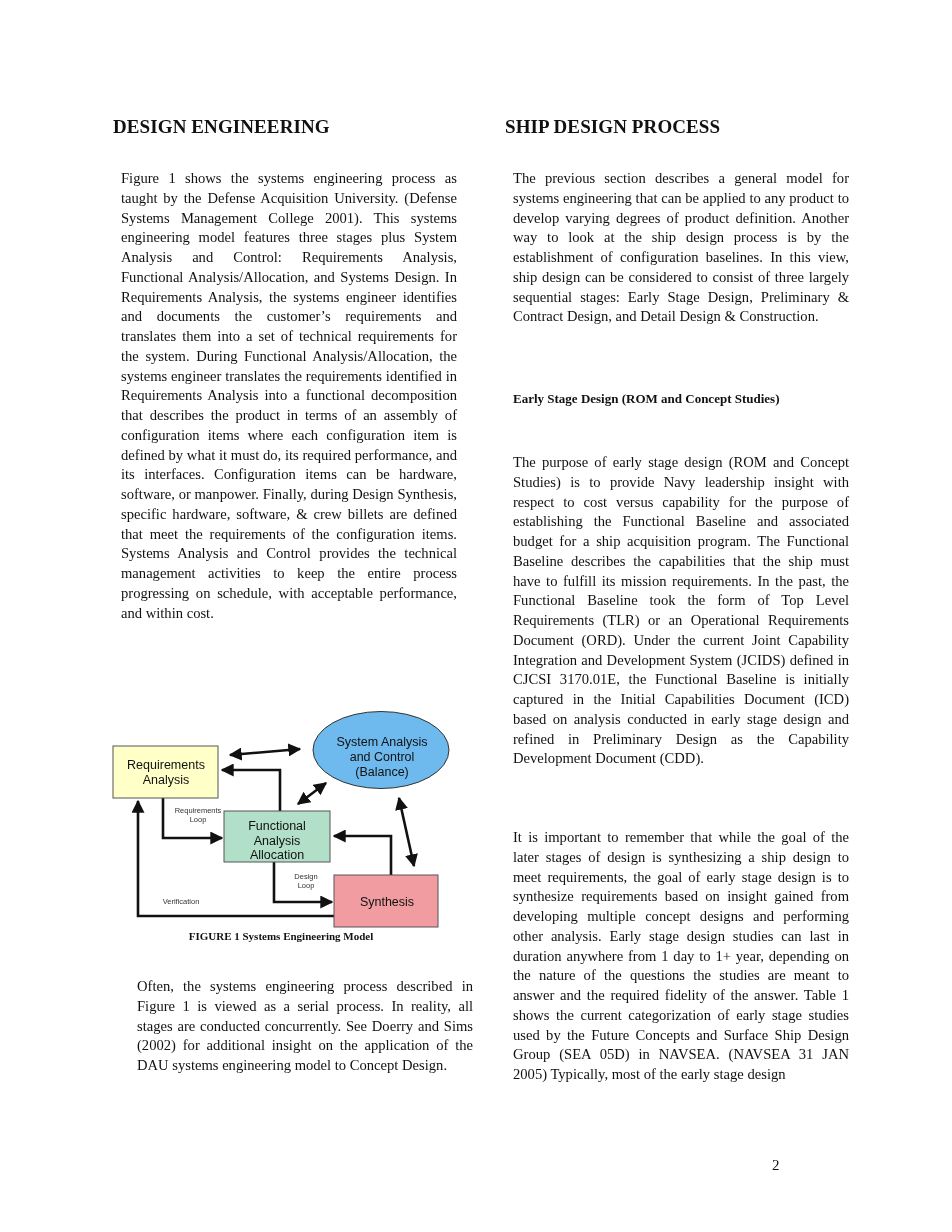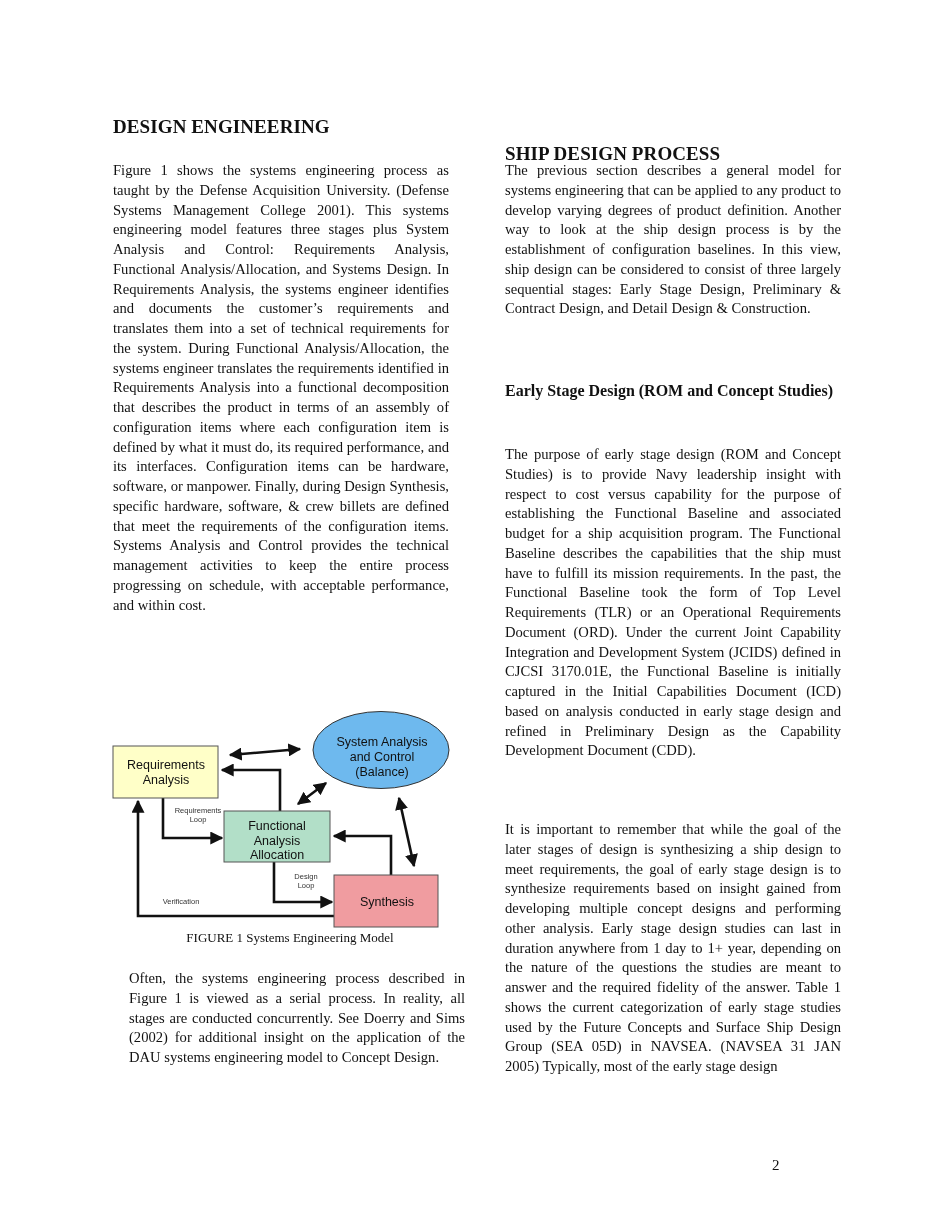--- a/index.html
+++ b/index.html
@@ -1,25 +1,25 @@
 <!DOCTYPE html>
 <html><head>
 <meta charset="utf-8">
 <style>
   html, body { margin: 0; padding: 0; background: #ffffff; }
   body { width: 952px; height: 1232px; position: relative; overflow: hidden;
          font-family: "Liberation Serif", "DejaVu Serif", serif; color: #111; }
   h1 { position: absolute; margin: 0; font-size: 19px; font-weight: bold; letter-spacing: 0.1px; white-space: nowrap; }
-  h2 { position: absolute; margin: 0; font-size: 16px; font-weight: bold; line-height: 21px; }
-  p.body { position: absolute; margin: 0; font-size: 14.6px; line-height: 19.75px;
+  h2 { position: absolute; margin: 8px; font-size: 13px; font-weight: bold; line-height: 21px; }
+  p.body { position: absolute; margin: 8px; font-size: 14.6px; line-height: 19.75px;
            text-align: justify; width: 336px; }
   .fig { position: absolute; left: 0; top: 0; width: 952px; height: 1232px; pointer-events: none; }
   .fig svg { position: absolute; left: 0; top: 0; }
-  .caption { position: absolute; left: 122px; width: 336px; top: 930px; text-align: center;
-             font-size: 13px; font-weight: normal; }
+  .caption { position: absolute; left: 113px; width: 336px; top: 930px; text-align: center;
+             font-size: 11px; font-weight: bold; }
   .pagenum { position: absolute; left: 772px; top: 1157px; font-size: 15px; }
   .box-label { font-family: "Liberation Sans", "DejaVu Sans", sans-serif; }
 </style>
 </head>
 <body>
 
 <h1 style="left:113px; top:116px;">DESIGN ENGINEERING</h1>
 
 <p class="body" style="left:113px; top:161px;">Figure 1 shows the systems engineering process as taught by the Defense Acquisition University. (Defense Systems Management College 2001). This systems engineering model features three stages plus System Analysis and Control: Requirements Analysis, Functional Analysis/Allocation, and Systems Design.  In Requirements Analysis, the systems engineer identifies and documents the customer’s requirements and translates them into a set of technical requirements for the system.  During Functional Analysis/Allocation, the systems engineer translates the requirements identified in Requirements Analysis into a functional decomposition that describes the product in terms of an assembly of configuration items where each configuration item is defined by what it must do, its required performance, and its interfaces.  Configuration items can be hardware, software, or manpower. Finally, during Design Synthesis, specific hardware, software, &amp; crew billets are defined that meet the requirements of the configuration items. Systems Analysis and Control provides the technical management activities to keep the entire process progressing on schedule, with acceptable performance, and within cost.</p>
 
@@ -82,21 +82,21 @@
       <text x="306" y="888">Loop</text>
       <text x="181" y="904">Verification</text>
     </g>
   </svg>
 </div>
 
 <div class="caption">FIGURE 1 Systems Engineering Model</div>
 
 <p class="body" style="left:129px; top:969px;">Often, the systems engineering process described in Figure 1 is viewed as a serial process.  In reality, all stages are conducted concurrently.  See Doerry and Sims (2002) for additional insight on the application of the DAU systems engineering model to Concept Design.</p>
 
-<h1 style="left:505px; top:116px;margin-top:27px;">SHIP DESIGN PROCESS</h1>
+<h1 style="left:505px; top:116px;">SHIP DESIGN PROCESS</h1>
 
 <p class="body" style="left:505px; top:161px;">The previous section describes a general model for systems engineering that can be applied to any product to develop varying degrees of product definition.  Another way to look at the ship design process is by the establishment of configuration baselines.  In this view, ship design can be considered to consist of three largely sequential stages:  Early Stage Design, Preliminary &amp; Contract Design, and Detail Design &amp; Construction.</p>
 
 <h2 style="left:505px; top:380px; width:336px;">Early Stage Design (ROM and Concept Studies)</h2>
 
 <p class="body" style="left:505px; top:445px;">The purpose of early stage design (ROM and Concept Studies) is to provide Navy leadership insight with respect to cost versus capability for the purpose of establishing the Functional Baseline and associated budget for a ship acquisition program.  The Functional Baseline describes the capabilities that the ship must have to fulfill its mission requirements.  In the past, the Functional Baseline took the form of Top Level Requirements (TLR) or an Operational Requirements Document (ORD).  Under the current Joint Capability Integration and Development System (JCIDS) defined in CJCSI 3170.01E, the Functional Baseline is initially captured in the Initial Capabilities Document (ICD) based on analysis conducted in early stage design and refined in Preliminary Design as the Capability Development Document (CDD).</p>
 
 <p class="body" style="left:505px; top:820px;">It is important to remember that while the goal of the later stages of design is synthesizing a ship design to meet requirements, the goal of early stage design is to synthesize requirements based on insight gained from developing multiple concept designs and performing other analysis.  Early stage design studies can last in duration anywhere from 1 day to 1+ year, depending on the nature of the questions the studies are meant to answer and the required fidelity of the answer.  Table 1 shows the current categorization of early stage studies used by the Future Concepts and Surface Ship Design Group (SEA 05D) in NAVSEA. (NAVSEA 31 JAN 2005)  Typically, most of the early stage design</p>
 
 <div class="pagenum">2</div>

